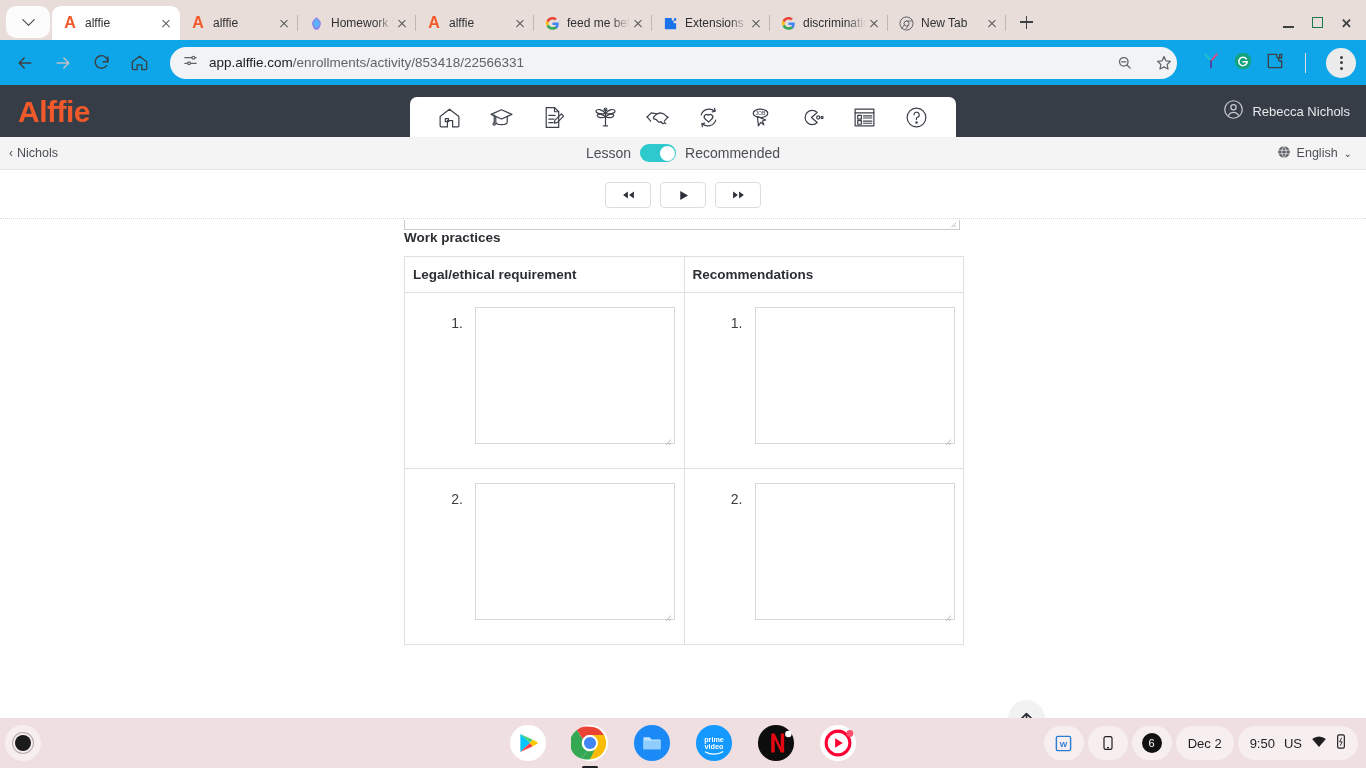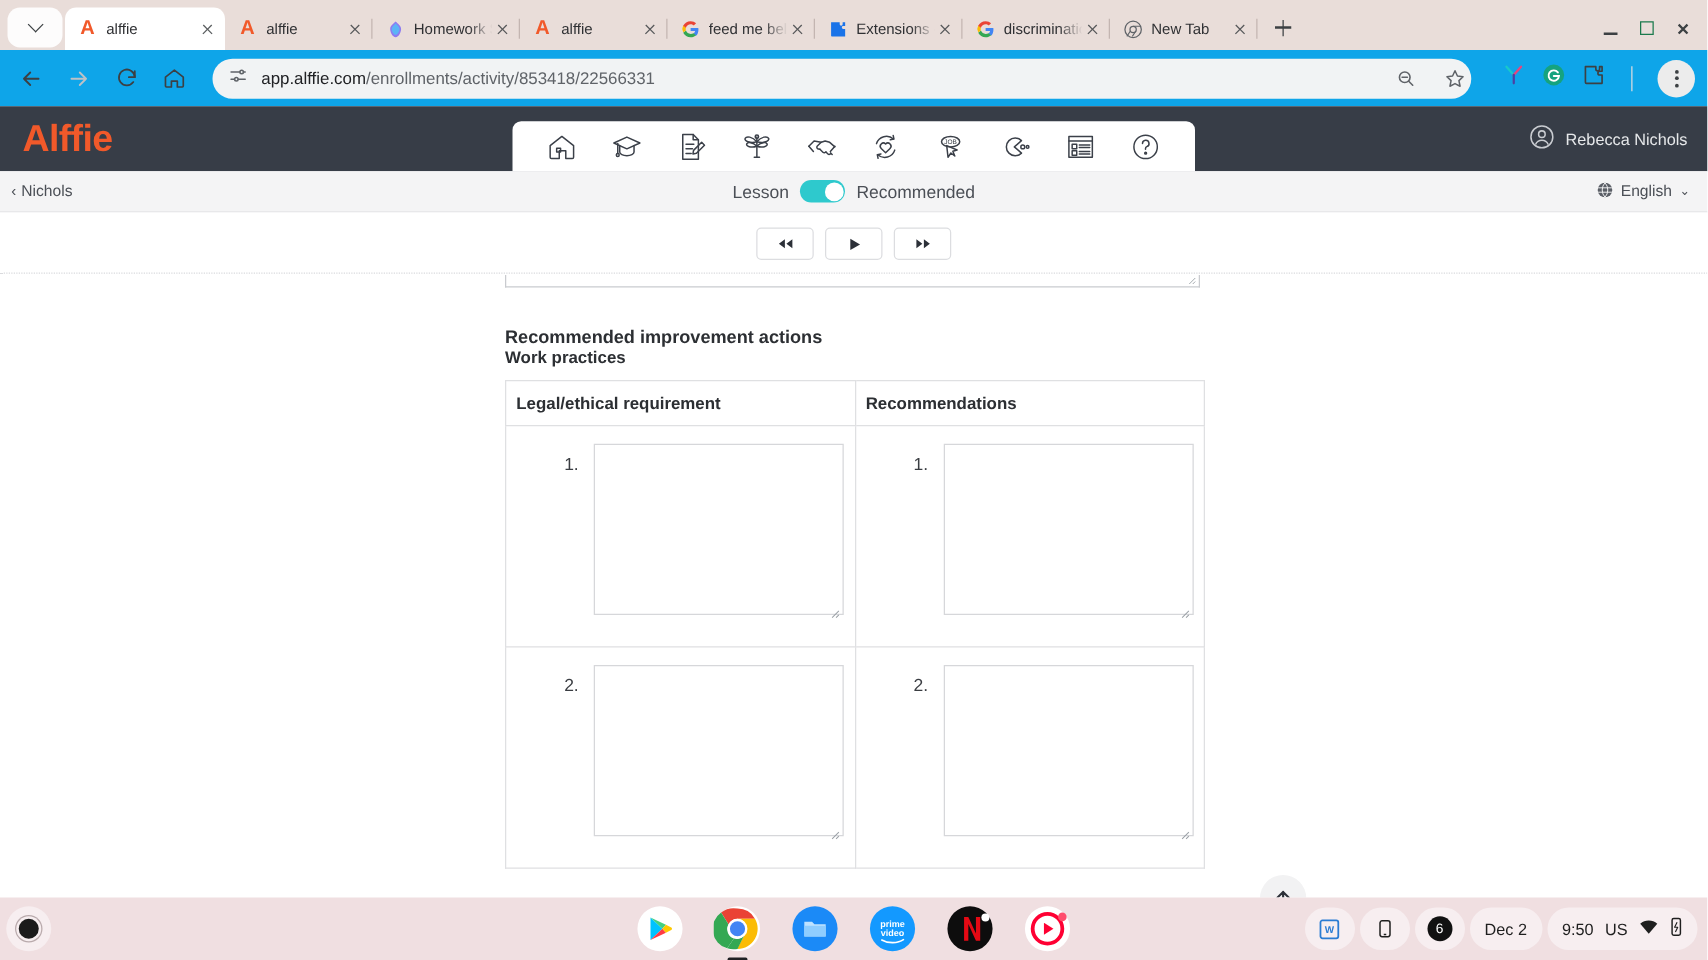--- a/index.html
+++ b/index.html
@@ -483,21 +483,20 @@
     </div>
     <div class="dotted"></div>
 
     <div class="sheet">
       <div class="topbox">
         <svg class="grip" viewBox="0 0 10 10">
           <path d="M9 3L3 9M9 6.5L6.5 9" stroke="#9aa0a6" stroke-width="0.9" fill="none"></path>
           </svg>
       </div>
 
-      <h3 class="section">Recommended improvement actions</h3>
       <h4 class="section">Work practices</h4>
 
       <table class="wp">
         <thead>
           <tr>
             <th>Legal/ethical requirement</th>
             <th>Recommendations</th>
           </tr>
         </thead>
         <tbody id="table-body">

